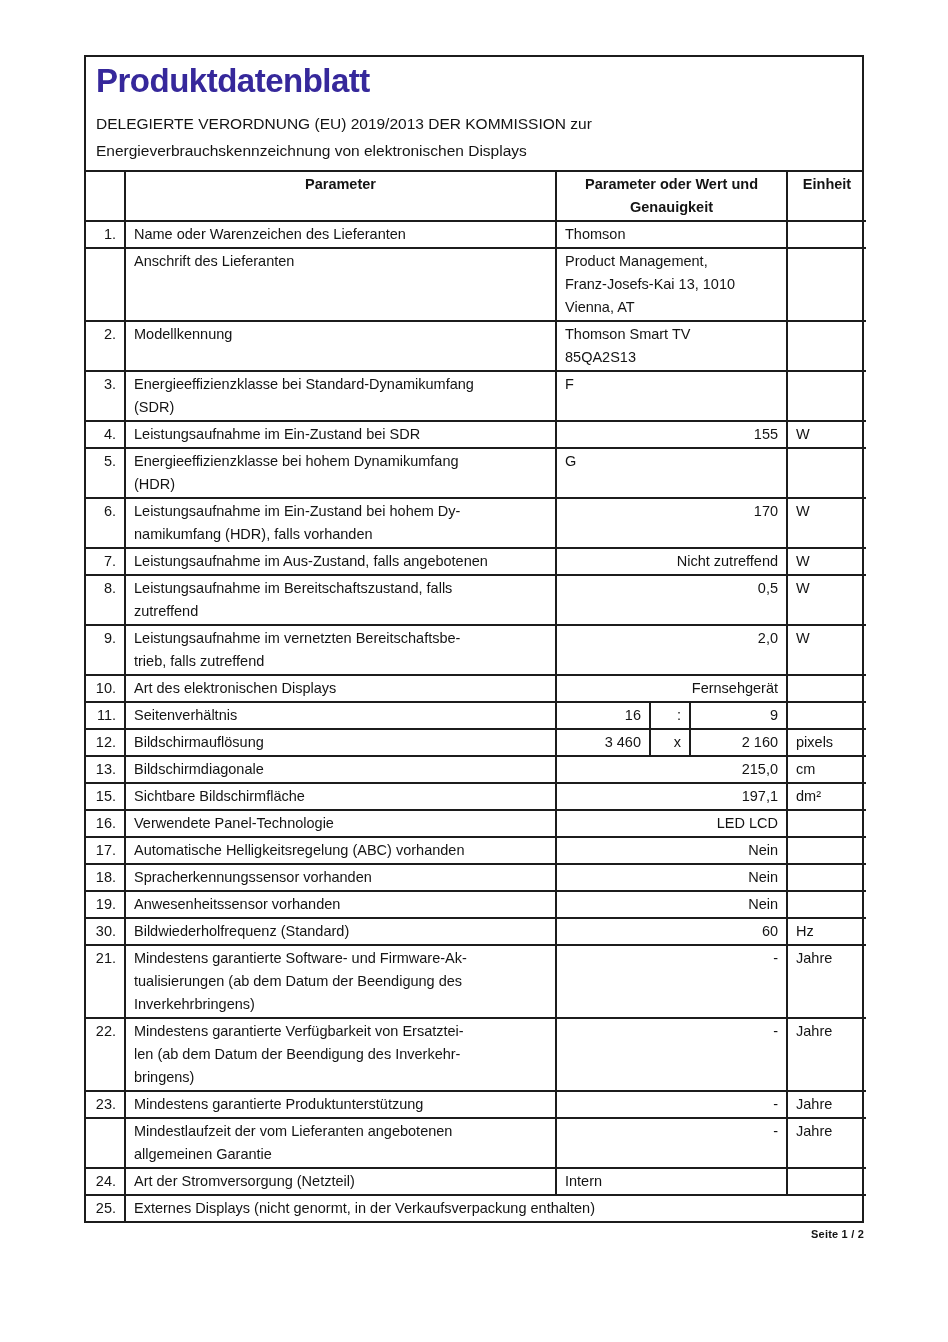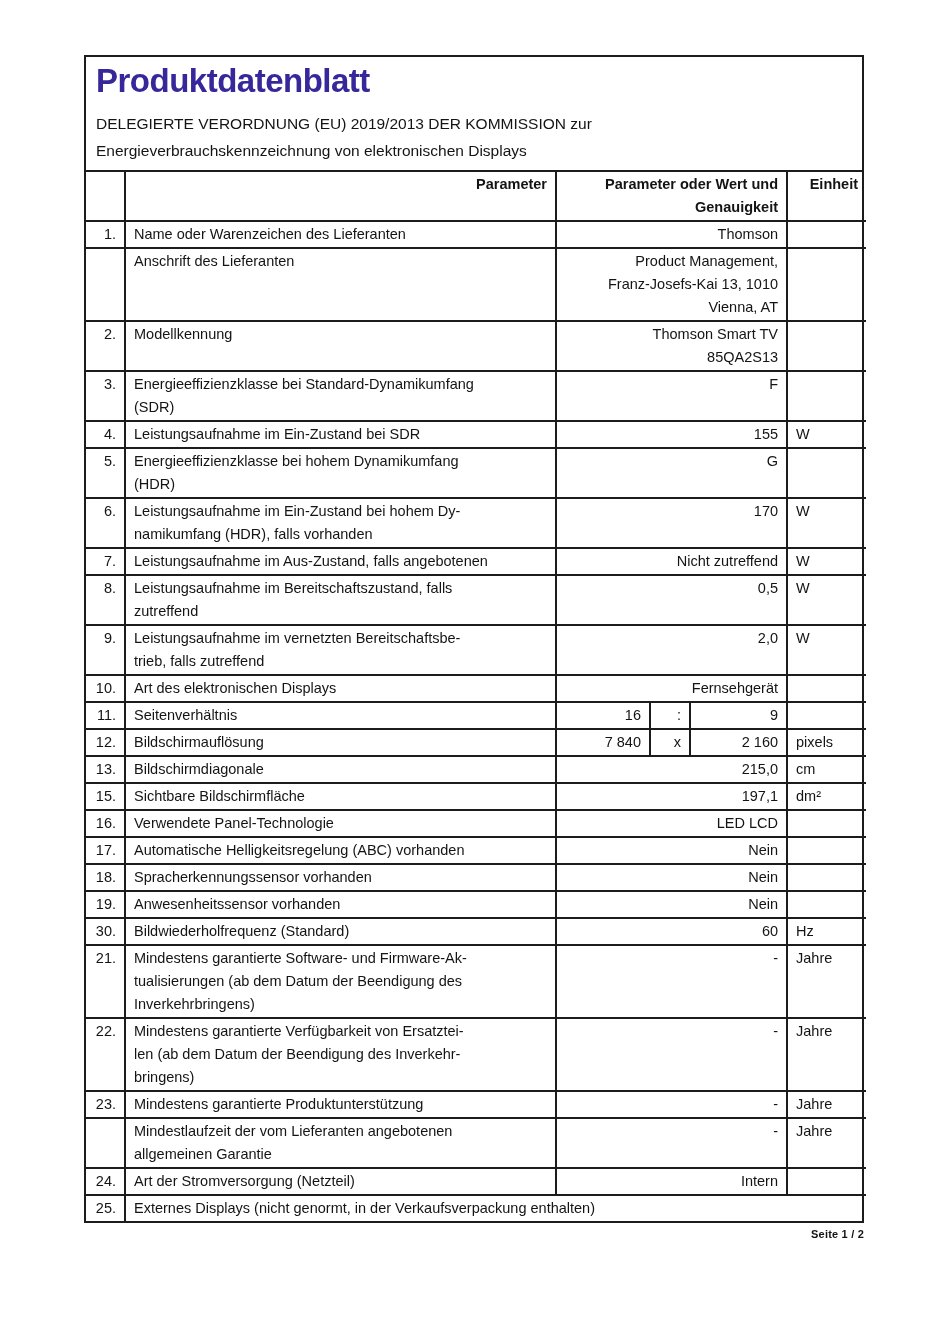--- a/index.html
+++ b/index.html
@@ -44,29 +44,29 @@
     width: 100%;
   }
   table.sheet th, table.sheet td {
     border: 2px solid #1c1c1c;
     vertical-align: top;
     font-size: 14.5px;
     line-height: 23px;
     padding: 1px 8px;
     overflow: hidden;
   }
-  table.sheet th { font-weight: 700; text-align: right; }
+  table.sheet th { font-weight: 700; text-align: center; }
   table.sheet th:first-child, table.sheet td:first-child { border-left: none; }
   table.sheet th:last-child,  table.sheet td:last-child  { border-right: none; }
   table.sheet thead th { border-top: none; }
   table.sheet tbody tr:last-child td { border-bottom: none; }
   .c-num   { text-align: right; padding-right: 5px; padding-left: 2px; }
   .c-param { white-space: pre-line; padding-left: 9px; }
   .c-value { white-space: pre-line; }
-  .align-left  { text-align: right; }
+  .align-left  { text-align: left; }
   .align-right { text-align: right; }
   .c-split { text-align: right; white-space: nowrap; }
   .c-unit  { text-align: left; }
   .footer {
     width: 780px;
     text-align: right;
     font-size: 11px;
     font-weight: 700;
     margin-top: 5px;
     letter-spacing: 0.2px;
@@ -179,21 +179,21 @@
             <td class="c-num">11.</td>
             <td class="c-param">Seitenverhältnis</td>
             <td class="c-split">16</td>
             <td class="c-split">:</td>
             <td class="c-split">9</td>
             <td class="c-unit"></td>
           </tr>
           <tr>
             <td class="c-num">12.</td>
             <td class="c-param">Bildschirmauflösung</td>
-            <td class="c-split">7 840</td>
+            <td class="c-split">3 460</td>
             <td class="c-split">x</td>
             <td class="c-split">2 160</td>
             <td class="c-unit">pixels</td>
           </tr>
           <tr>
             <td class="c-num">13.</td>
             <td class="c-param">Bildschirmdiagonale</td>
             <td class="c-value align-right" colspan="3">215,0</td>
             <td class="c-unit">cm</td>
           </tr>

